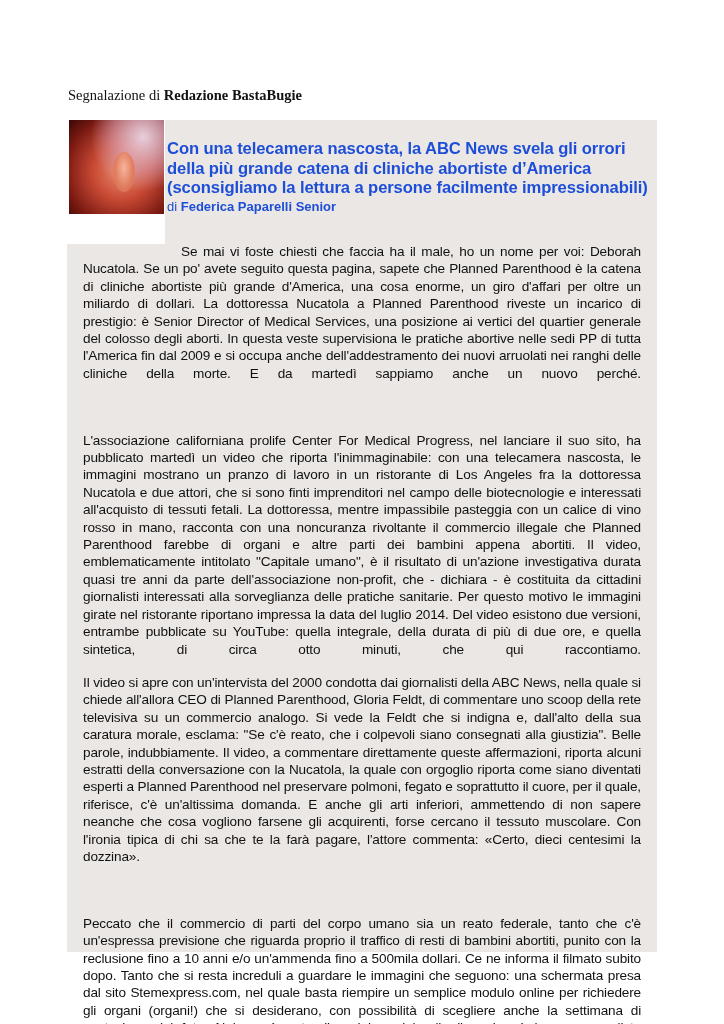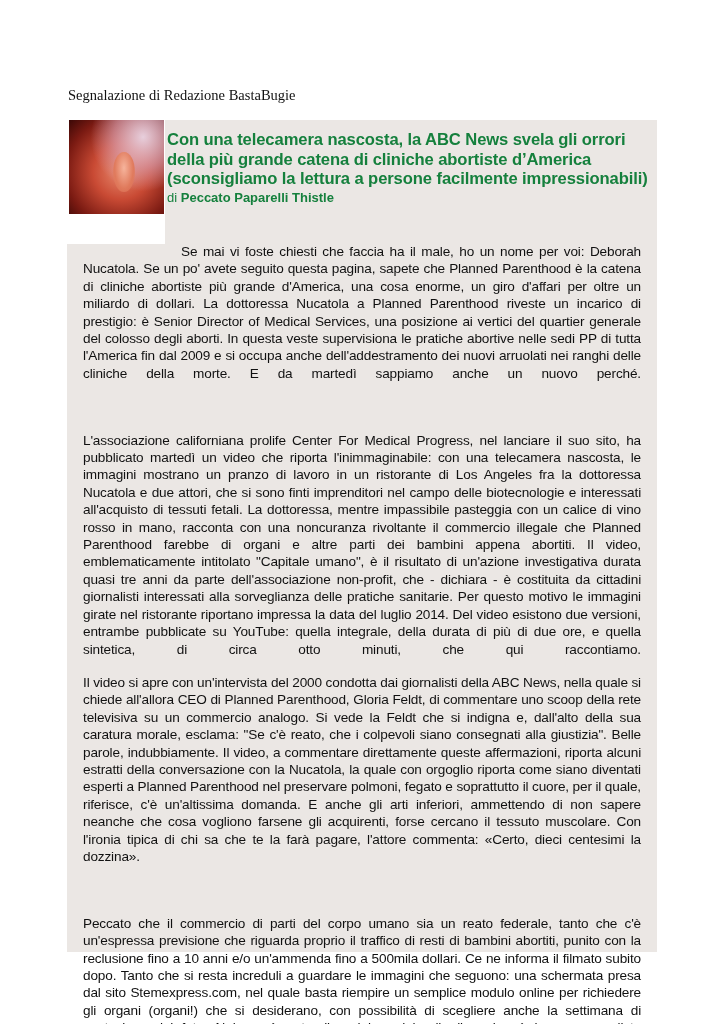--- a/index.html
+++ b/index.html
@@ -1,41 +1,41 @@
 <!DOCTYPE html>
 <html><head>
 <meta charset="utf-8">
 <style>
   html, body { margin: 0; padding: 0; background: #ffffff; }
   body { width: 724px; height: 1024px; position: relative; overflow: hidden; }
   .source {
     position: absolute; left: 68px; top: 87px;
     font-family: "Liberation Serif", serif; font-size: 14.5px; color: #111;
   }
-  .source b { font-weight: normal; }
+  .source b { font-weight: bold; }
   .thumb {
     position: absolute; left: 69px; top: 120px; width: 95px; height: 94px;
     background:
       radial-gradient(ellipse at 78% 18%, rgba(235,215,230,0.95) 0%, rgba(220,170,190,0.6) 28%, rgba(0,0,0,0) 50%),
       radial-gradient(ellipse at 55% 55%, #e88a6e 0%, #c94a34 38%, #7a1a12 75%, #3a0806 100%);
   }
   .thumb .hand {
     position: absolute; left: 44px; top: 32px; width: 22px; height: 40px;
     background: radial-gradient(ellipse at 50% 40%, #f6b49c 0%, #e07a5c 60%, rgba(0,0,0,0) 100%);
     border-radius: 50%;
   }
   .grey-top {
     position: absolute; left: 165px; top: 120px; width: 492px; height: 124px; background: #ebe7e4;
   }
   .grey-body {
     position: absolute; left: 67px; top: 244px; width: 590px; height: 708px; background: #ebe7e4;
   }
   .title-block {
-    position: absolute; left: 167px; top: 130px; width: 490px;
-    font-family: "Liberation Sans", sans-serif; color: #15803d;
+    position: absolute; left: 167px; top: 139px; width: 490px;
+    font-family: "Liberation Sans", sans-serif; color: #1d4ed8;
   }
   .title {
     font-size: 16.6px; font-weight: bold; line-height: 19.5px; margin: 0; letter-spacing: -0.1px;
   }
   .byline { font-size: 13px; line-height: 17px; }
   .byline b { font-weight: bold; }
   .article {
     position: absolute; left: 67px; top: 227px; width: 590px;
     font-family: "Liberation Sans", sans-serif; font-size: 13.6px; line-height: 17.4px;
     color: #111; text-align: justify; letter-spacing: -0.15px;
@@ -58,21 +58,21 @@
 <div class="grey-body"></div>
 
 <div class="thumb">
   <div class="hand"></div>
 </div>
 
 <div class="title-block">
   <h1 class="title">Con una telecamera nascosta, la ABC News svela gli orrori della più grande catena di cliniche abortiste d’America (sconsigliamo la lettura a persone facilmente impressionabili)</h1>
   <div class="byline">
     <span>di</span>
-    <b>Peccato Paparelli Thistle</b>
+    <b>Federica Paparelli Senior</b>
   </div>
 </div>
 
 <div class="article">
   <p class="indent lastjust">Se mai vi foste chiesti che faccia ha il male, ho un nome per voi: Deborah Nucatola. Se un po' avete seguito questa pagina, sapete che Planned Parenthood è la catena di cliniche abortiste più grande d'America, una cosa enorme, un giro d'affari per oltre un miliardo di dollari. La dottoressa Nucatola a Planned Parenthood riveste un incarico di prestigio: è Senior Director of Medical Services, una posizione ai vertici del quartier generale del colosso degli aborti. In questa veste supervisiona le pratiche abortive nelle sedi PP di tutta l'America fin dal 2009 e si occupa anche dell'addestramento dei nuovi arruolati nei ranghi delle cliniche della morte. E da martedì sappiamo anche un nuovo perché.</p>
   <div class="gap"></div>
   <p class="lastjust">L'associazione californiana prolife Center For Medical Progress, nel lanciare il suo sito, ha pubblicato martedì un video che riporta l'inimmaginabile: con una telecamera nascosta, le immagini mostrano un pranzo di lavoro in un ristorante di Los Angeles fra la dottoressa Nucatola e due attori, che si sono finti imprenditori nel campo delle biotecnologie e interessati all'acquisto di tessuti fetali. La dottoressa, mentre impassibile pasteggia con un calice di vino rosso in mano, racconta con una noncuranza rivoltante il commercio illegale che Planned Parenthood farebbe di organi e altre parti dei bambini appena abortiti. Il video, emblematicamente intitolato "Capitale umano", è il risultato di un'azione investigativa durata quasi tre anni da parte dell'associazione non-profit, che - dichiara - è costituita da cittadini giornalisti interessati alla sorveglianza delle pratiche sanitarie. Per questo motivo le immagini girate nel ristorante riportano impressa la data del luglio 2014. Del video esistono due versioni, entrambe pubblicate su YouTube: quella integrale, della durata di più di due ore, e quella sintetica, di circa otto minuti, che qui raccontiamo.</p>
   <p>Il video si apre con un'intervista del 2000 condotta dai giornalisti della ABC News, nella quale si chiede all'allora CEO di Planned Parenthood, Gloria Feldt, di commentare uno scoop della rete televisiva su un commercio analogo. Si vede la Feldt che si indigna e, dall'alto della sua caratura morale, esclama: "Se c'è reato, che i colpevoli siano consegnati alla giustizia". Belle parole, indubbiamente. Il video, a commentare direttamente queste affermazioni, riporta alcuni estratti della conversazione con la Nucatola, la quale con orgoglio riporta come siano diventati esperti a Planned Parenthood nel preservare polmoni, fegato e soprattutto il cuore, per il quale, riferisce, c'è un'altissima domanda. E anche gli arti inferiori, ammettendo di non sapere neanche che cosa vogliono farsene gli acquirenti, forse cercano il tessuto muscolare. Con l'ironia tipica di chi sa che te la farà pagare, l'attore commenta: «Certo, dieci centesimi la dozzina».</p>
   <div class="gap"></div>
   <p>Peccato che il commercio di parti del corpo umano sia un reato federale, tanto che c'è un'espressa previsione che riguarda proprio il traffico di resti di bambini abortiti, punito con la reclusione fino a 10 anni e/o un'ammenda fino a 500mila dollari. Ce ne informa il filmato subito dopo. Tanto che si resta increduli a guardare le immagini che seguono: una schermata presa dal sito Stemexpress.com, nel quale basta riempire un semplice modulo online per richiedere gli organi (organi!) che si desiderano, con possibilità di scegliere anche la settimana di gestazione del feto. Nel menù a tendina del modulo d'ordine si può leggere una lista impressionante: cervello, cuore, cuore con arterie e vene, polmoni, fegato, fegato e timo, tiroide con paratiroidi, milza, intestino tenue e crasso. Se andate sul sito e siete curiosi di</p>

